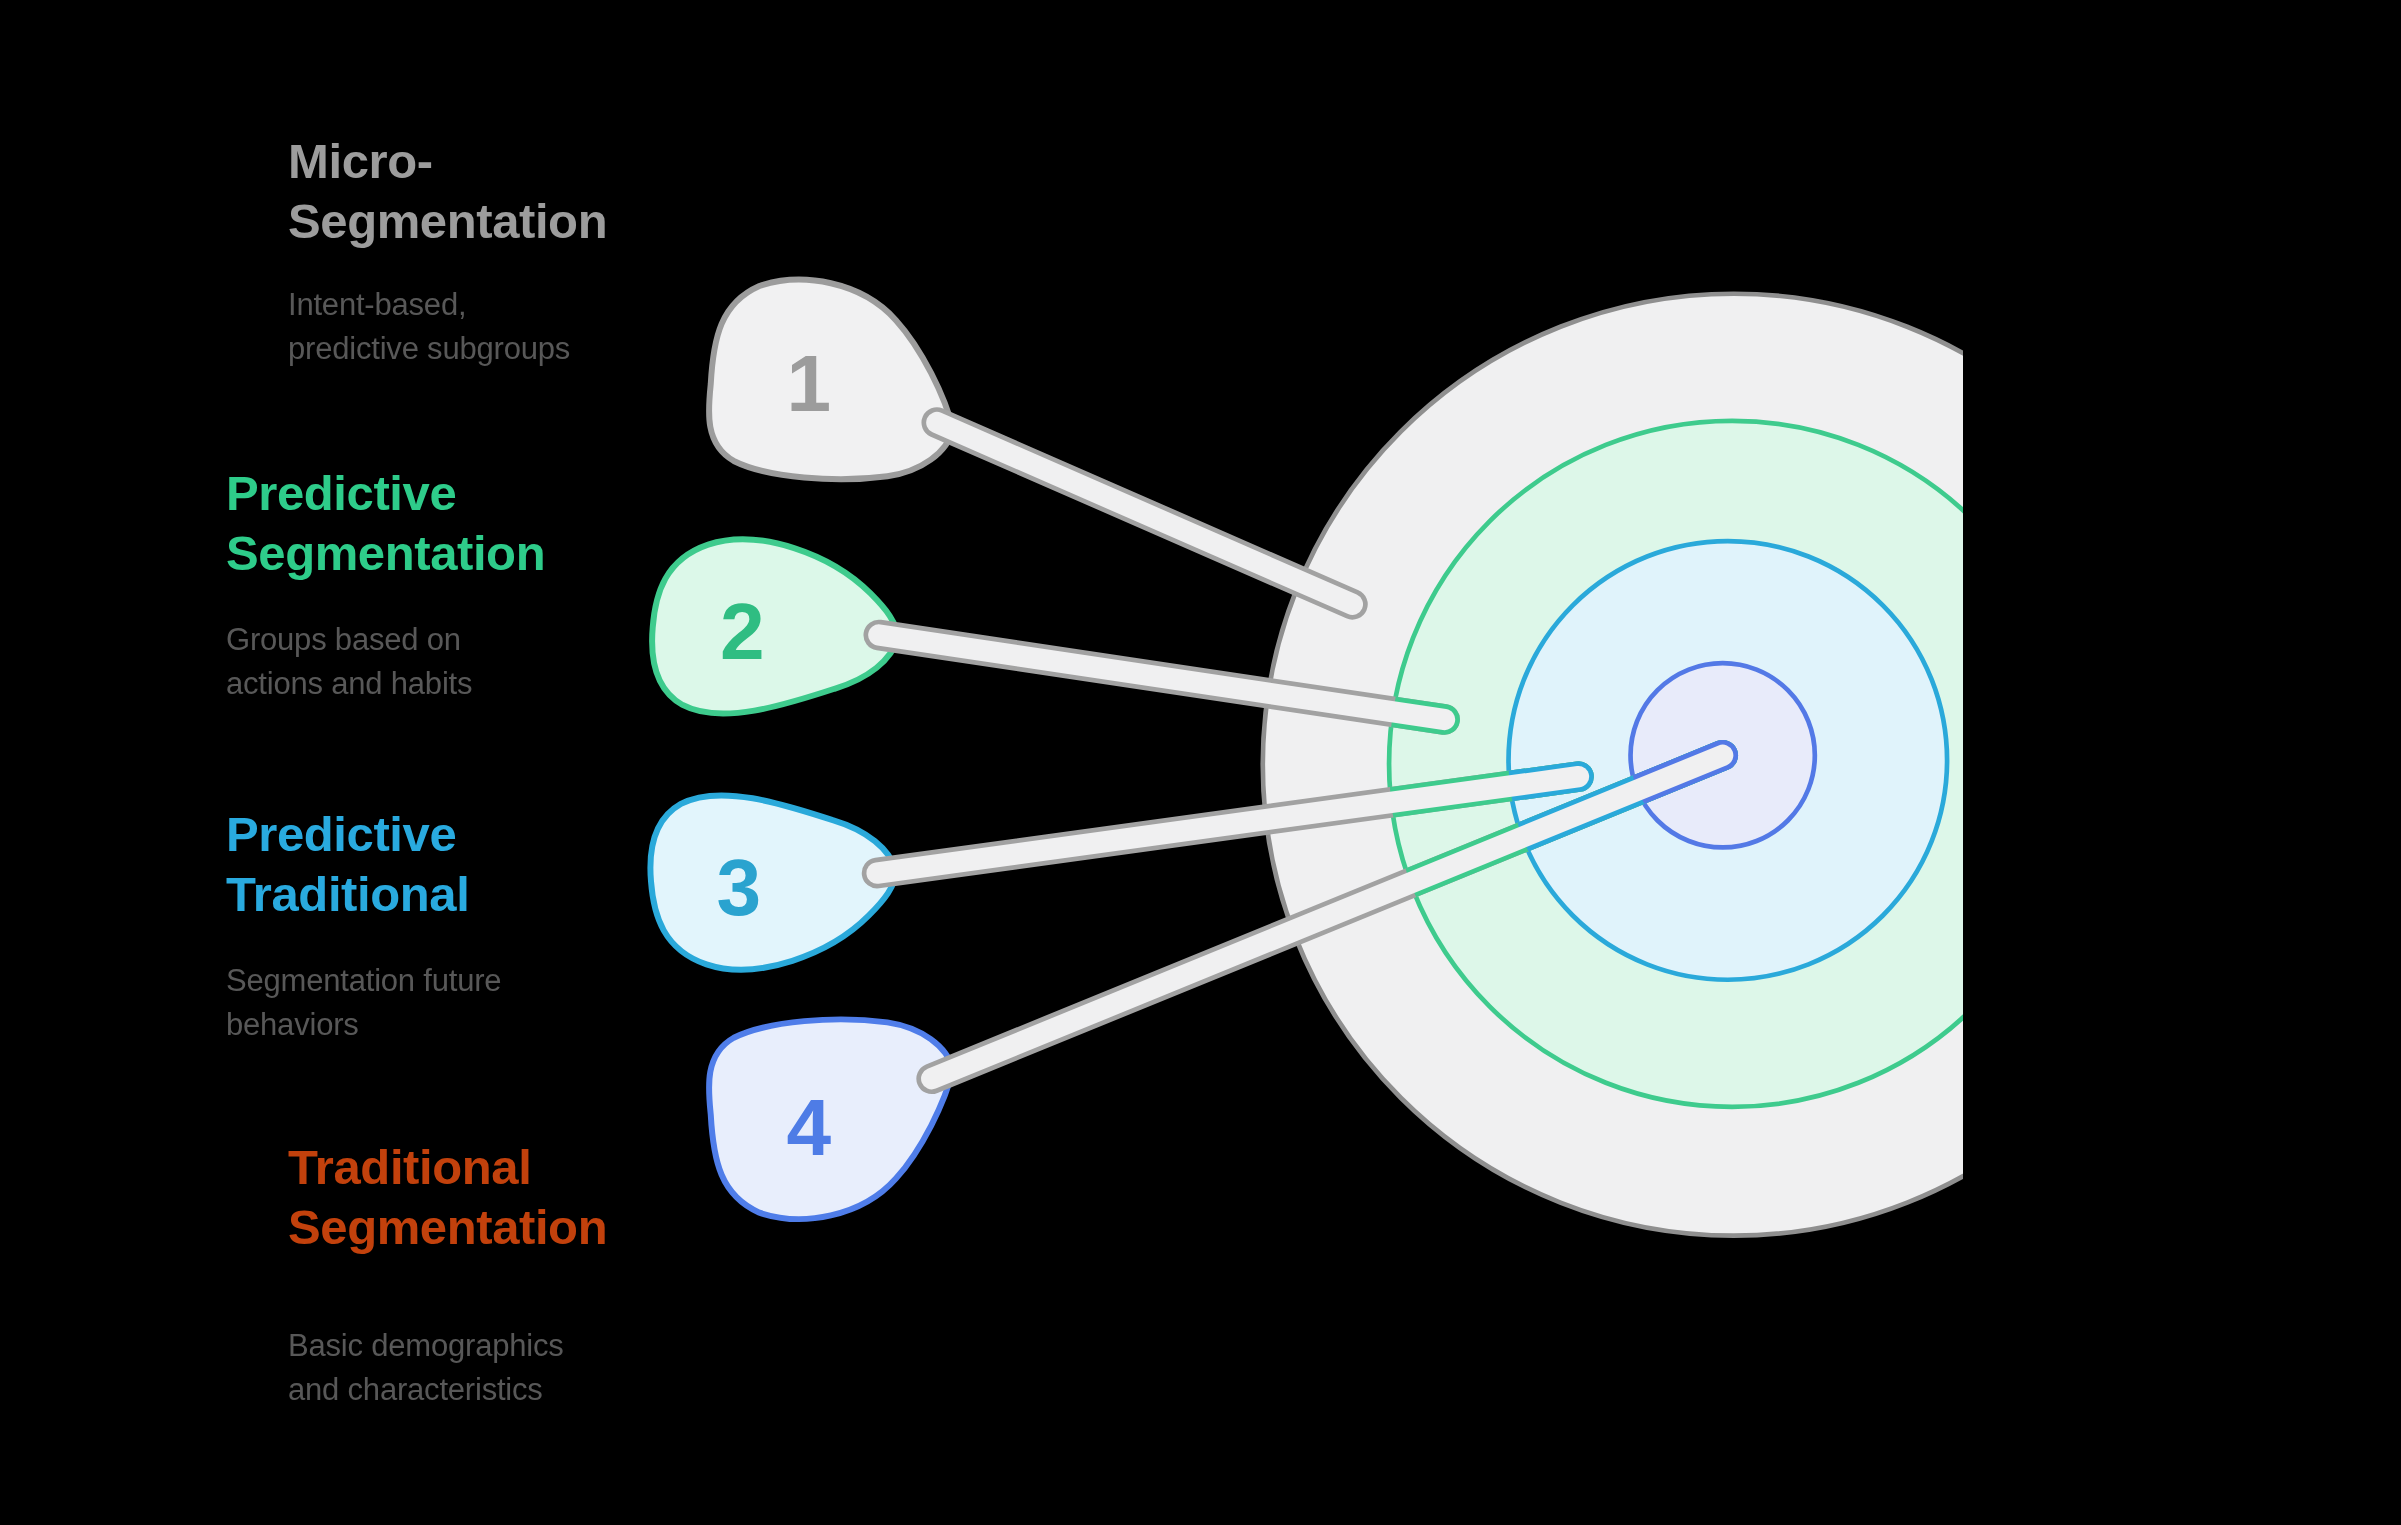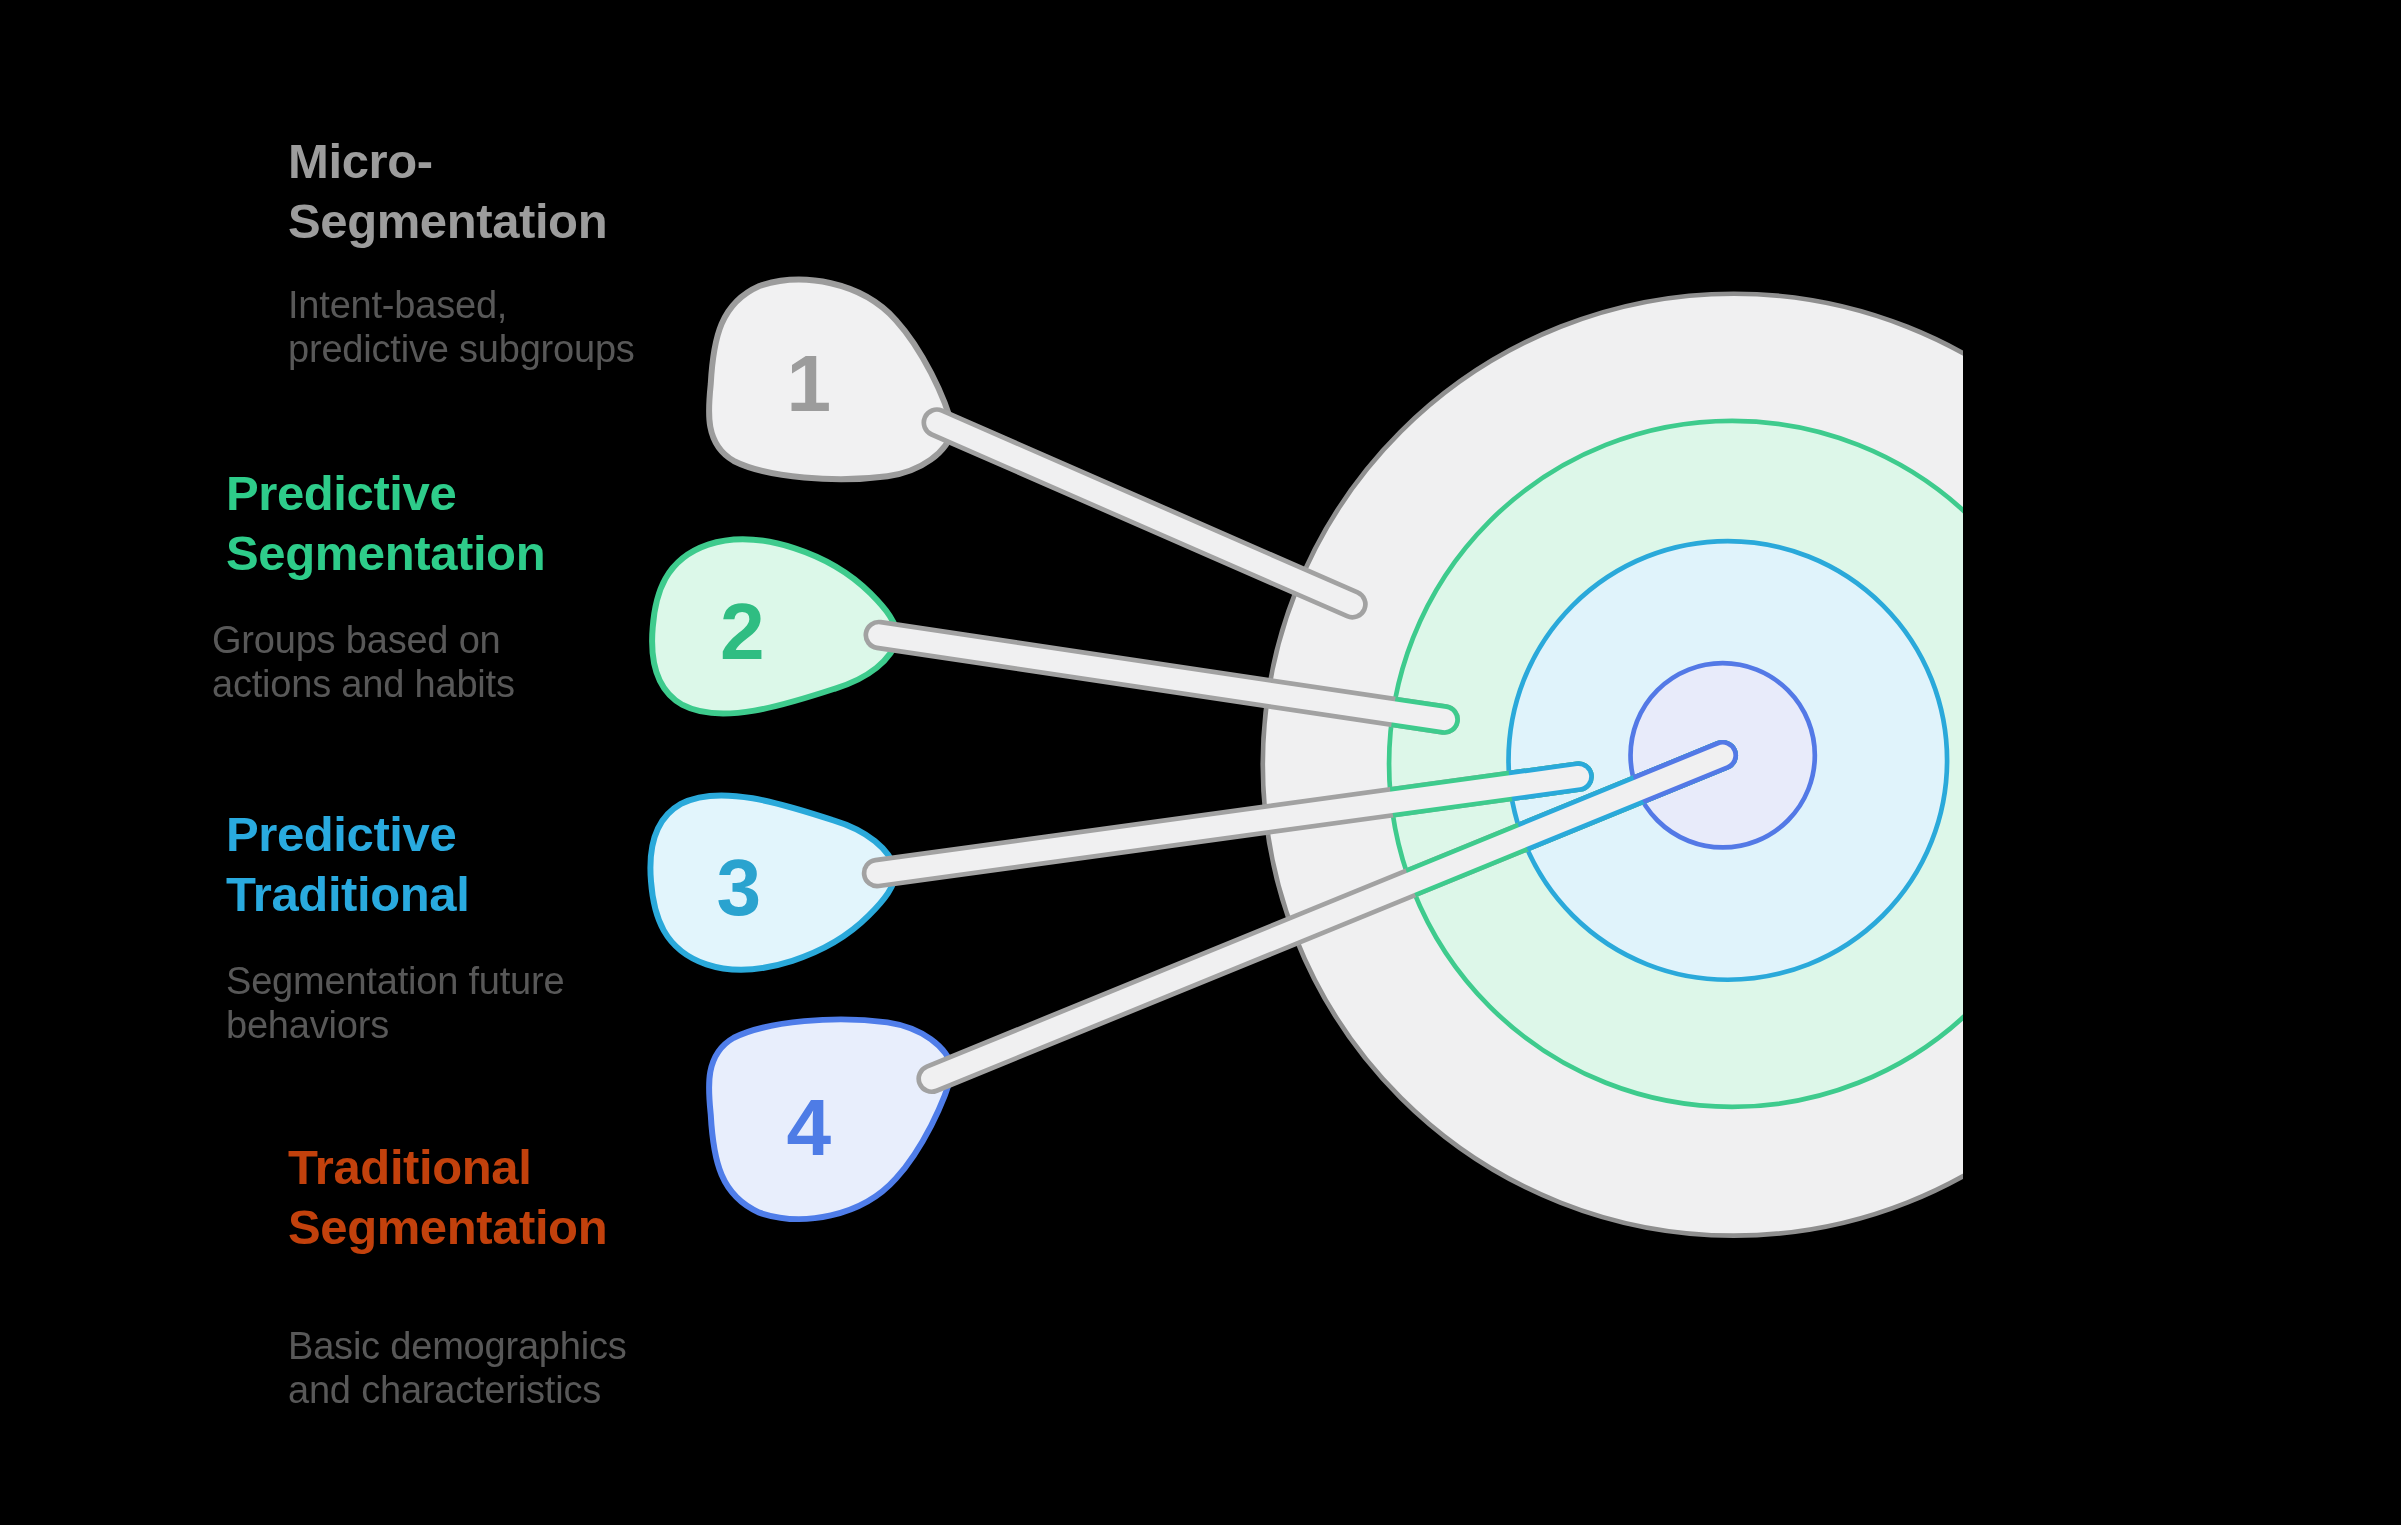--- a/index.html
+++ b/index.html
@@ -1,21 +1,21 @@
 <!DOCTYPE html>
 <html style="font-size:13.7px"><head>
 <meta charset="utf-8">
 <style>
   html,body{margin:0;padding:0;background:#000;}
   .canvas{position:relative;width:1963px;height:1526px;background:#000000;overflow:hidden;
           font-family:"Liberation Sans", sans-serif;}
   .label-group{position:absolute;width:529px;}
   .seg-title{font-weight:700;font-size:49px;line-height:60px;letter-spacing:-0.4px;
              white-space:pre-line;margin:0;}
-  .seg-desc{position:absolute;font-weight:400;font-size:38px;line-height:44px;letter-spacing:-0.2px;
+  .seg-desc{position:absolute;font-weight:400;font-size:31px;line-height:44px;letter-spacing:-0.2px;
             color:#585858;white-space:pre-line;margin:0;width:529px;}
   .c-gray{color:#9c9c9c;}
   .c-green{color:#2ecc8a;}
   .c-cyan{color:#29aadf;}
   .c-blue{color:#c2410c;}
   .diagram-svg{position:absolute;left:0;top:0;}
   .blob{stroke-width:7;}
   .ring{stroke-width:5.5;}
   .conn-border{stroke-width:36;stroke-linecap:round;fill:none;}
   .conn-fill{stroke-width:25;stroke-linecap:round;fill:none;}
@@ -30,21 +30,21 @@
     <div class="seg-title c-gray">Micro-
 Segmentation</div>
   </div>
   <div class="seg-desc" style="left:288px;top:283px;">Intent-based,
 predictive subgroups</div>
 
   <div class="label-group" style="left:226px;top:463px;">
     <div class="seg-title c-green">Predictive
 Segmentation</div>
   </div>
-  <div class="seg-desc" style="left:212px;top:618px;">Groups based on
+  <div class="seg-desc" style="left:226px;top:618px;">Groups based on
 actions and habits</div>
 
   <div class="label-group" style="left:226px;top:804px;">
     <div class="seg-title c-cyan">Predictive
 Traditional</div>
   </div>
   <div class="seg-desc" style="left:226px;top:959px;">Segmentation future
 behaviors</div>
 
   <div class="label-group" style="left:288px;top:1137px;">

